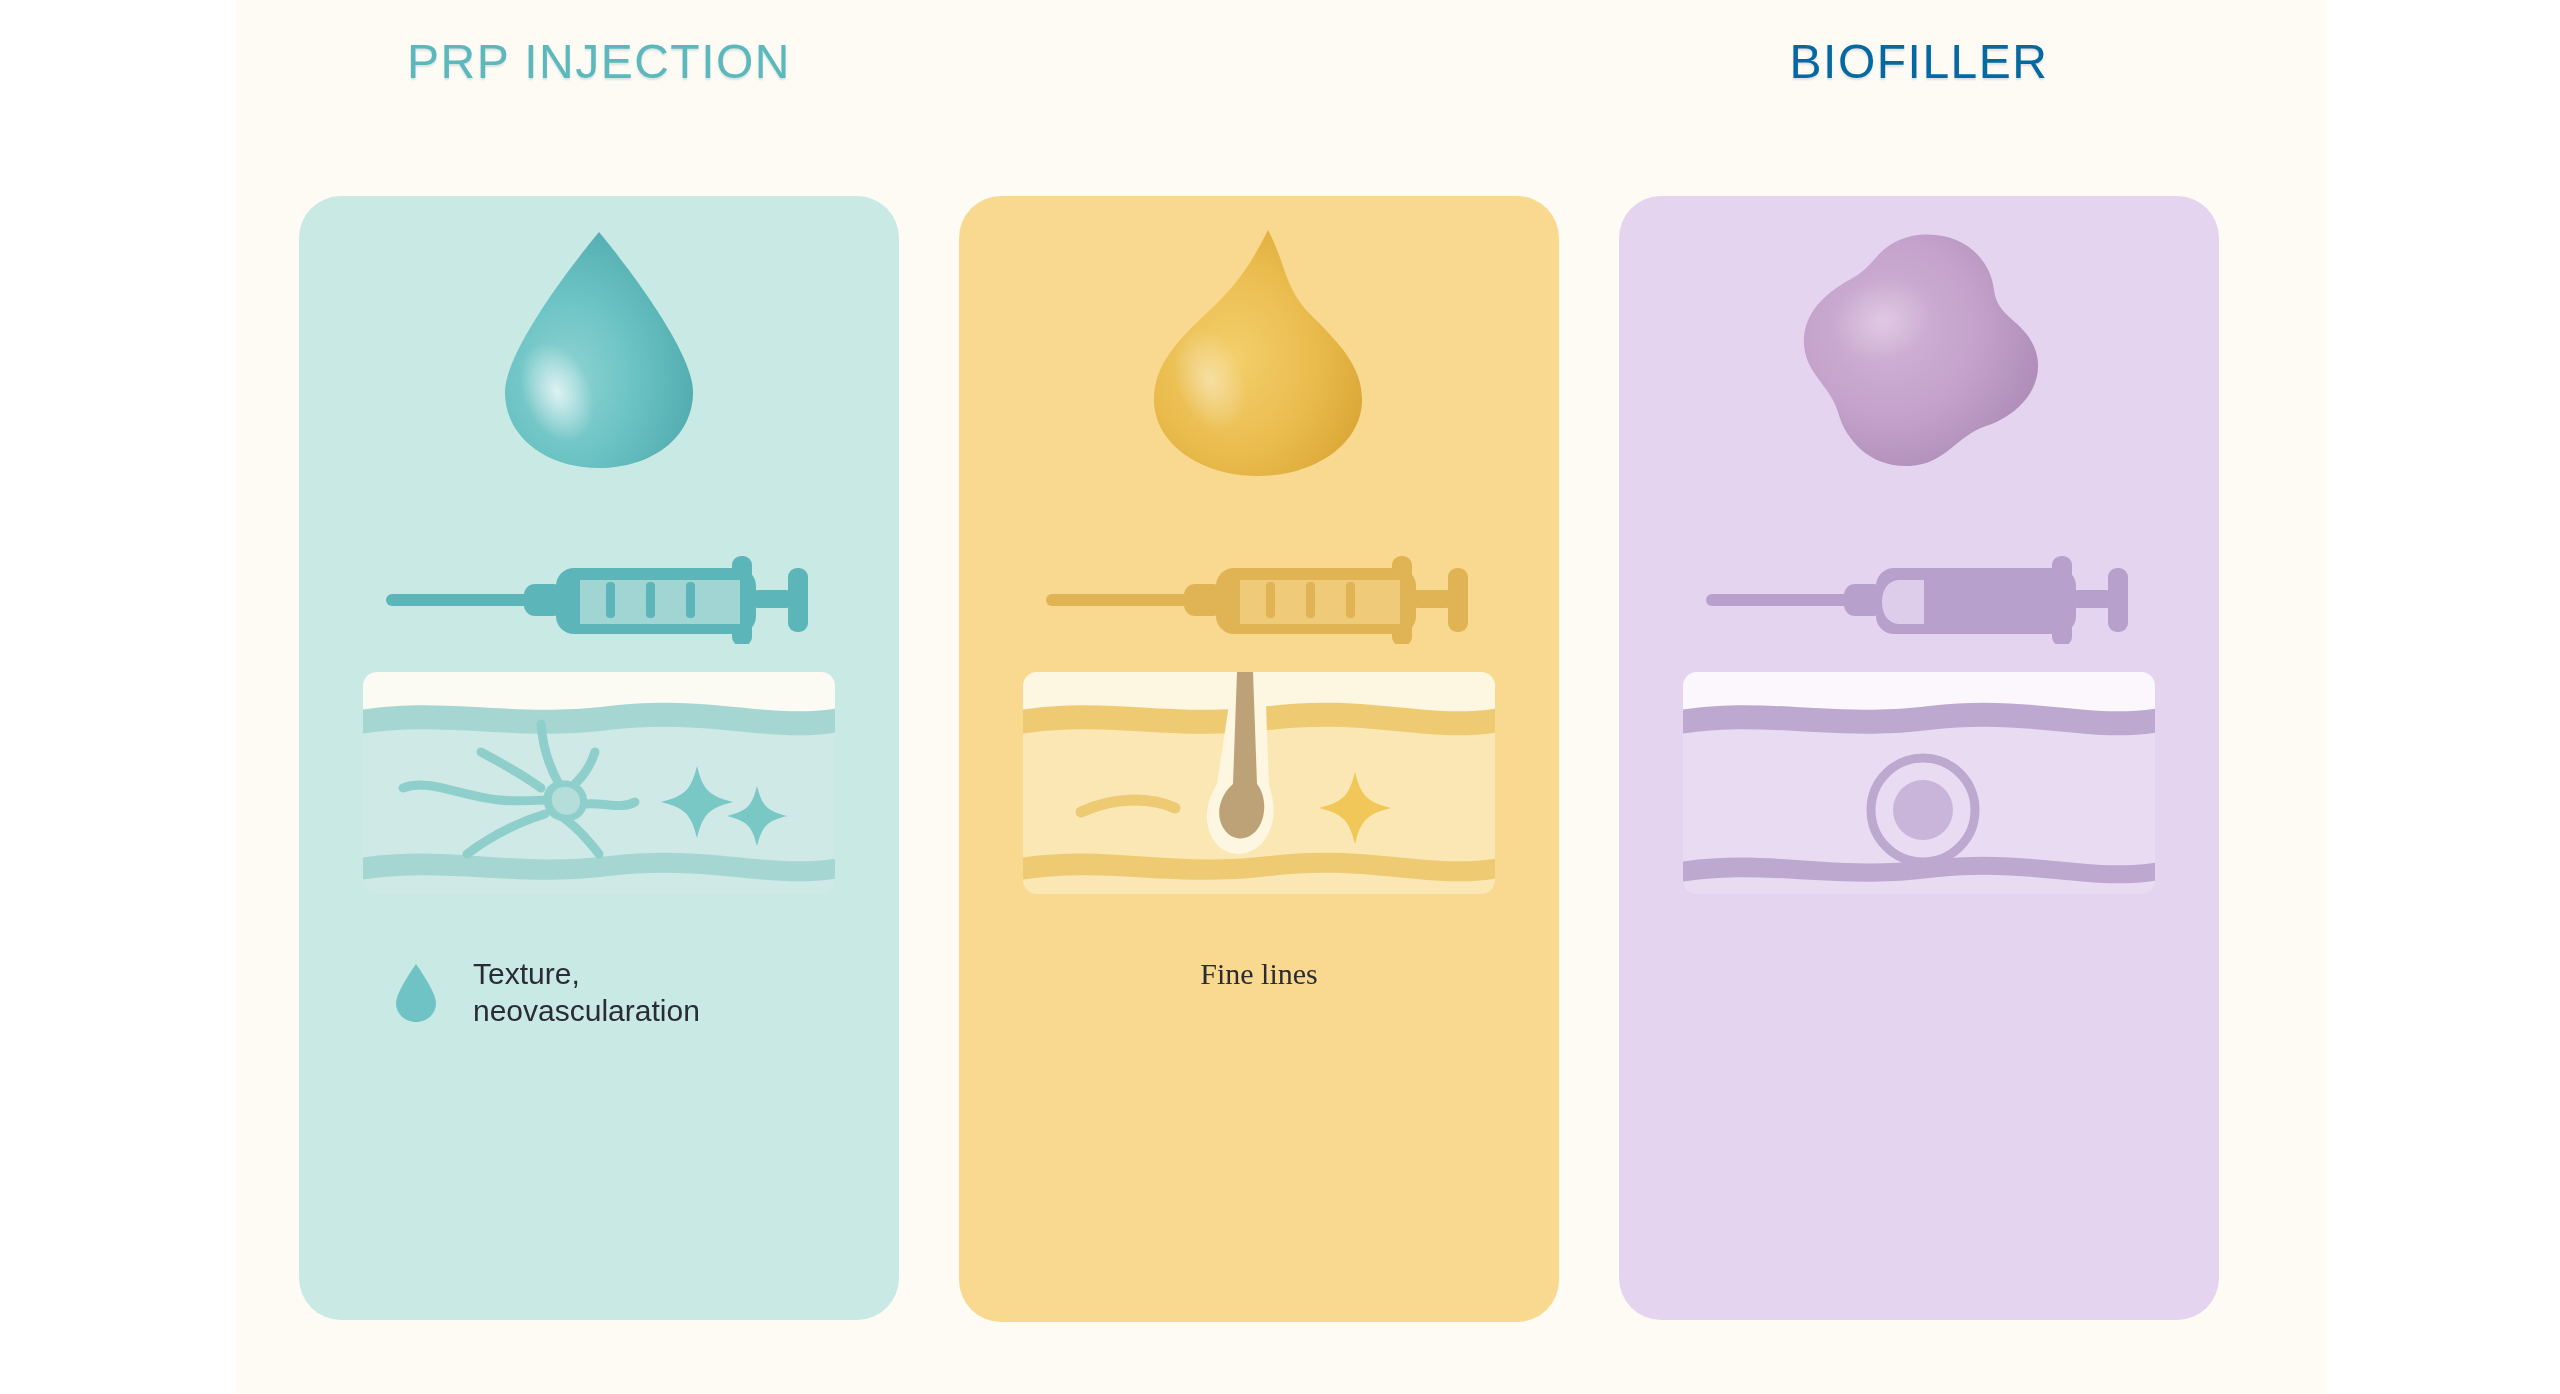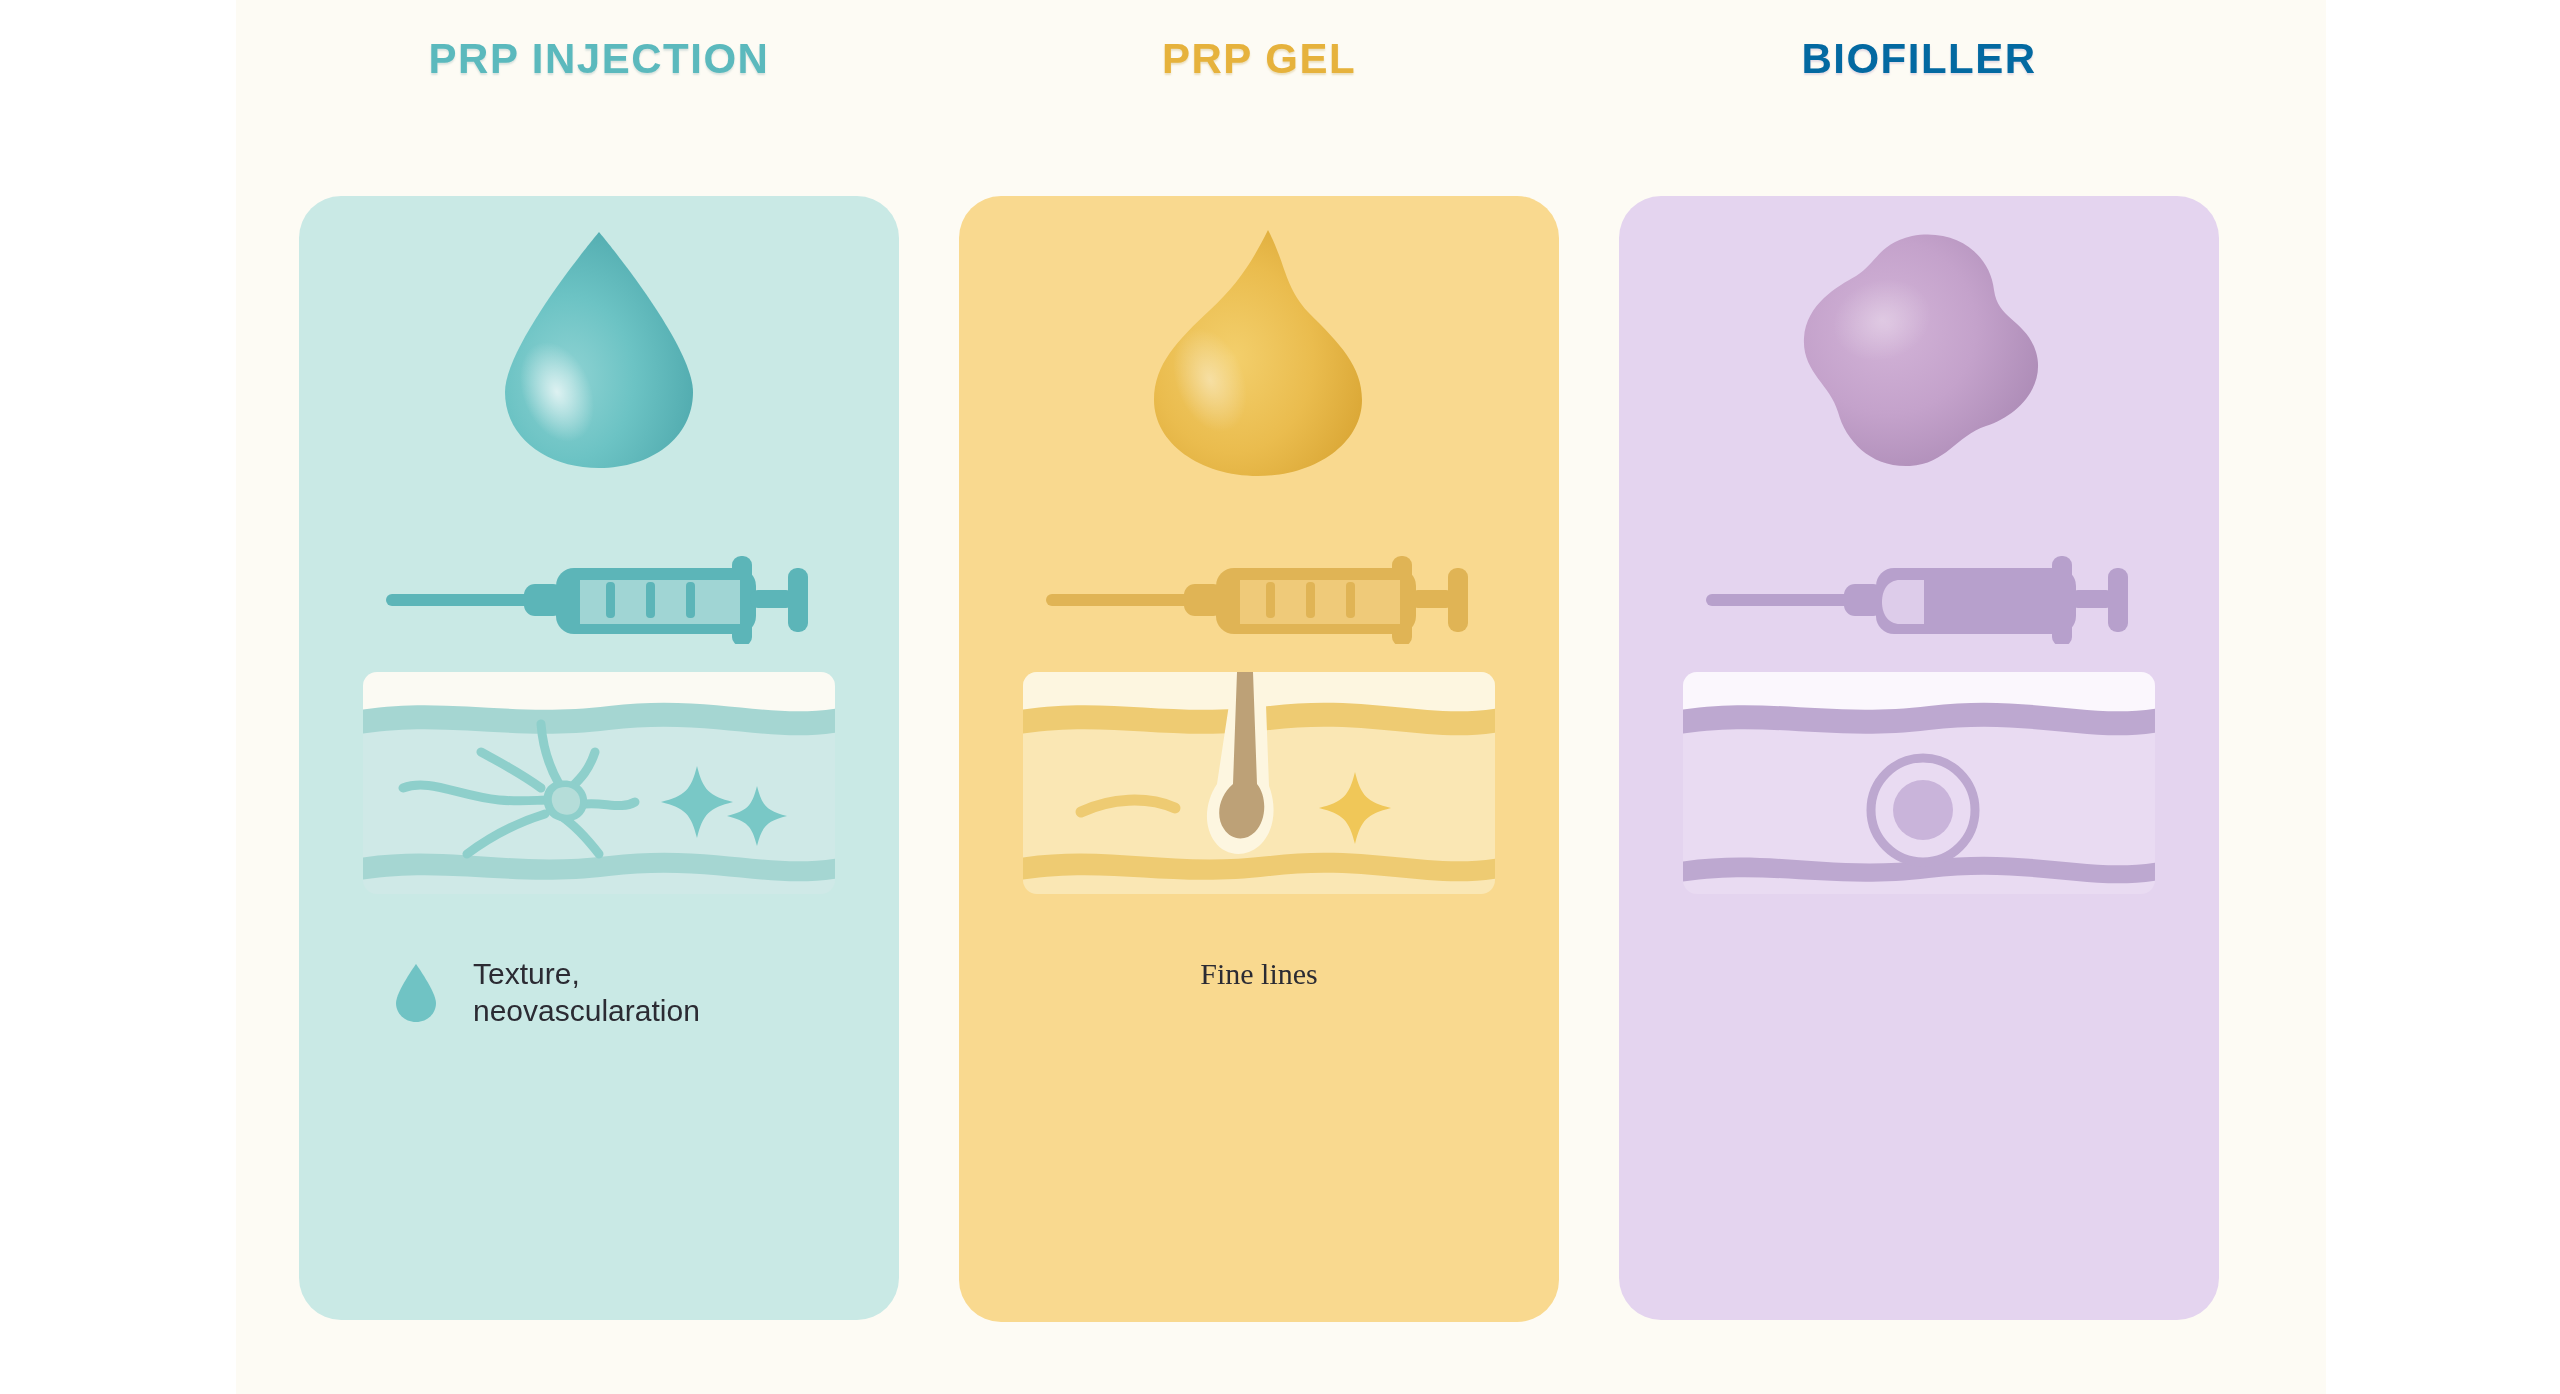--- a/index.html
+++ b/index.html
@@ -48,22 +48,22 @@
   .col-0 { left: 63px;   width: 600px; }
   .col-1 { left: 723px;  width: 600px; }
   .col-2 { left: 1383px; width: 600px; }
 
   .col-title {
     position: absolute;
     top: 38px;
     left: 0;
     width: 600px;
     text-align: center;
-    font-size: 42px;
-    font-weight: 700;
+    font-size: 48px;
+    font-weight: 400;
     letter-spacing: 1.5px;
     line-height: 1;
     white-space: nowrap;
   }
   .t-teal   { color: #5bb9bd; text-shadow: 0 2px 2px rgba(120,160,165,0.28); }
   .t-gold   { color: #e6b23c; text-shadow: 0 2px 2px rgba(190,150,50,0.28); }
   .t-purple { color: #0369a1; text-shadow: 0 2px 2px rgba(160,135,185,0.28); }
 
   .card {
     position: absolute;
@@ -230,21 +230,20 @@
             </svg>
           </span>
           <span class="caption-text">Texture, neovascularation</span>
         </div>
 
       </div>
     </div>
 
     <div class="column col-1">
 
-      <div class="col-title t-gold">PRP GEL</div>
 
       <div class="card card-gold">
 
         <div class="hero">
           <svg width="250" height="258" viewBox="0 0 250 258">
             <defs>
               <radialGradient id="gelGrad" cx="38%" cy="52%" r="70%">
                 <stop offset="0%" stop-color="#f3cf6c"></stop>
                 <stop offset="55%" stop-color="#eabc4e"></stop>
                 <stop offset="100%" stop-color="#d9a533"></stop>

